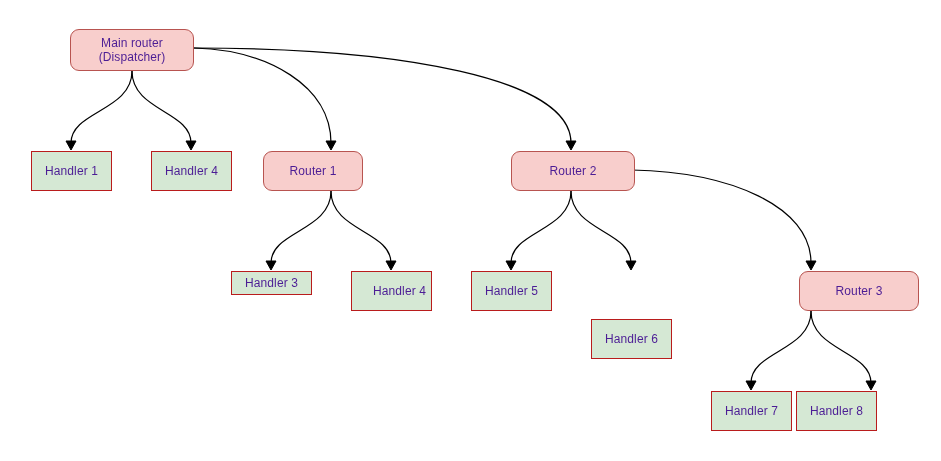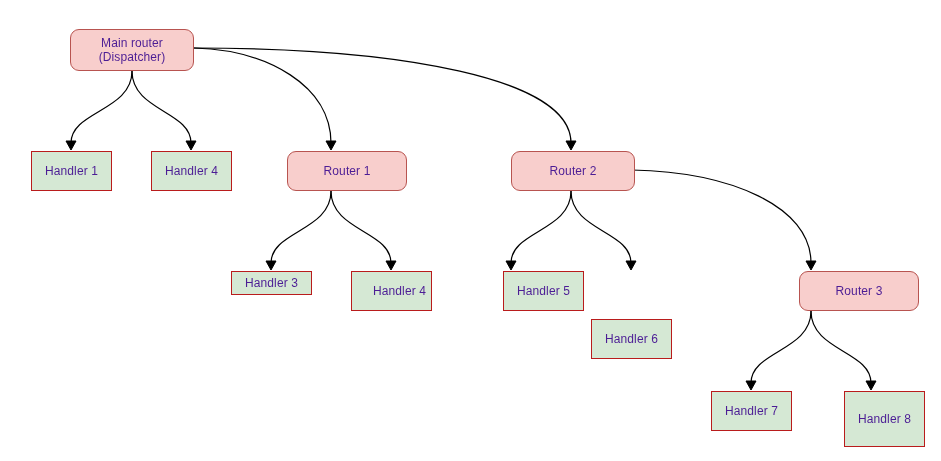--- a/index.html
+++ b/index.html
@@ -112,24 +112,24 @@
         <path class="edge-path" d="M 811 311 C 811 351 871 351 871 383"></path>
         <path class="edge-arrow" d="M 871 390 L 866 381 L 876 381 Z"></path>
       </g>
     </svg>
 
   <div id="node-layer">
       <div class="node node-router" style="left: 70px; top: 29px; width: 124px; height: 42px;"><span>Main router
 (Dispatcher)</span></div>
       <div class="node node-handler" style="left: 31px; top: 151px; width: 81px; height: 40px;"><span>Handler 1</span></div>
       <div class="node node-handler" style="left: 151px; top: 151px; width: 81px; height: 40px;"><span>Handler 4</span></div>
-      <div class="node node-router" style="left: 287px; top: 151px; width: 120px; height: 40px;"><span>Router 1</span></div>
+      <div class="node node-router" style="left: 263px; top: 151px; width: 100px; height: 40px;"><span>Router 1</span></div>
       <div class="node node-router" style="left: 511px; top: 151px; width: 124px; height: 40px;"><span>Router 2</span></div>
       <div class="node node-handler" style="left: 231px; top: 271px; width: 81px; height: 24px;"><span>Handler 3</span></div>
       <div class="node node-handler" style="left: 351px; top: 271px; width: 81px; height: 40px; padding-left: 16px;"><span>Handler 4</span></div>
-      <div class="node node-handler" style="left: 471px; top: 271px; width: 81px; height: 40px; margin-left: 32px;"><span>Handler 5</span></div>
+      <div class="node node-handler" style="left: 471px; top: 271px; width: 81px; height: 40px;"><span>Handler 5</span></div>
       <div class="node node-handler" style="left: 591px; top: 271px; width: 81px; height: 40px; margin-top: 48px;"><span>Handler 6</span></div>
       <div class="node node-router" style="left: 751px; top: 271px; width: 120px; height: 40px; margin-left: 48px;"><span>Router 3</span></div>
       <div class="node node-handler" style="left: 711px; top: 391px; width: 81px; height: 40px;"><span>Handler 7</span></div>
-      <div class="node node-handler" style="left: 844px; top: 391px; width: 81px; height: 56px;"><span>Handler 8</span></div>
+      <div class="node node-handler" style="left: 796px; top: 391px; width: 81px; height: 40px;"><span>Handler 8</span></div>
     </div>
 
 </div>
 
 </body></html>

